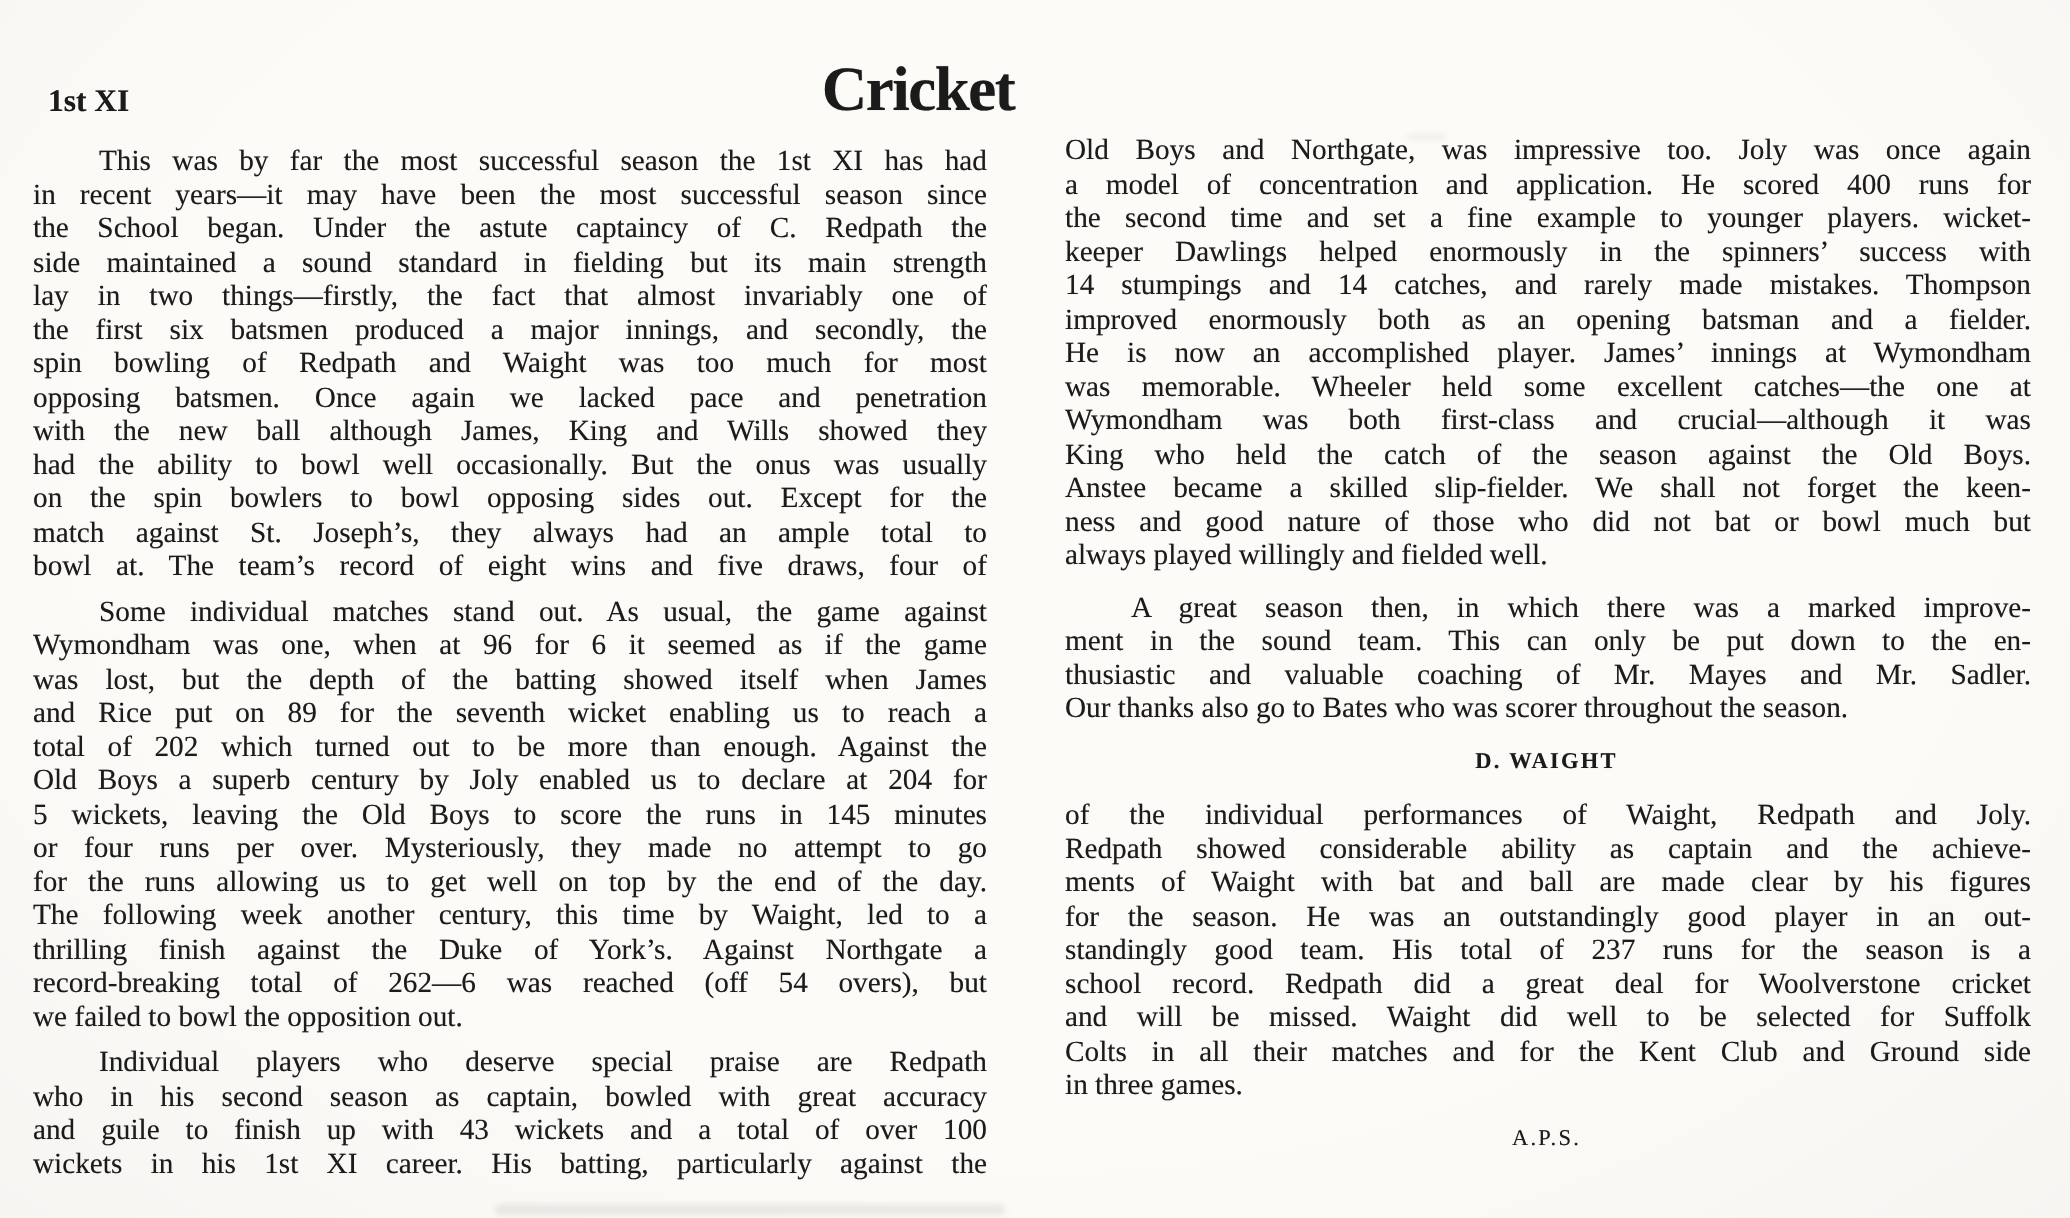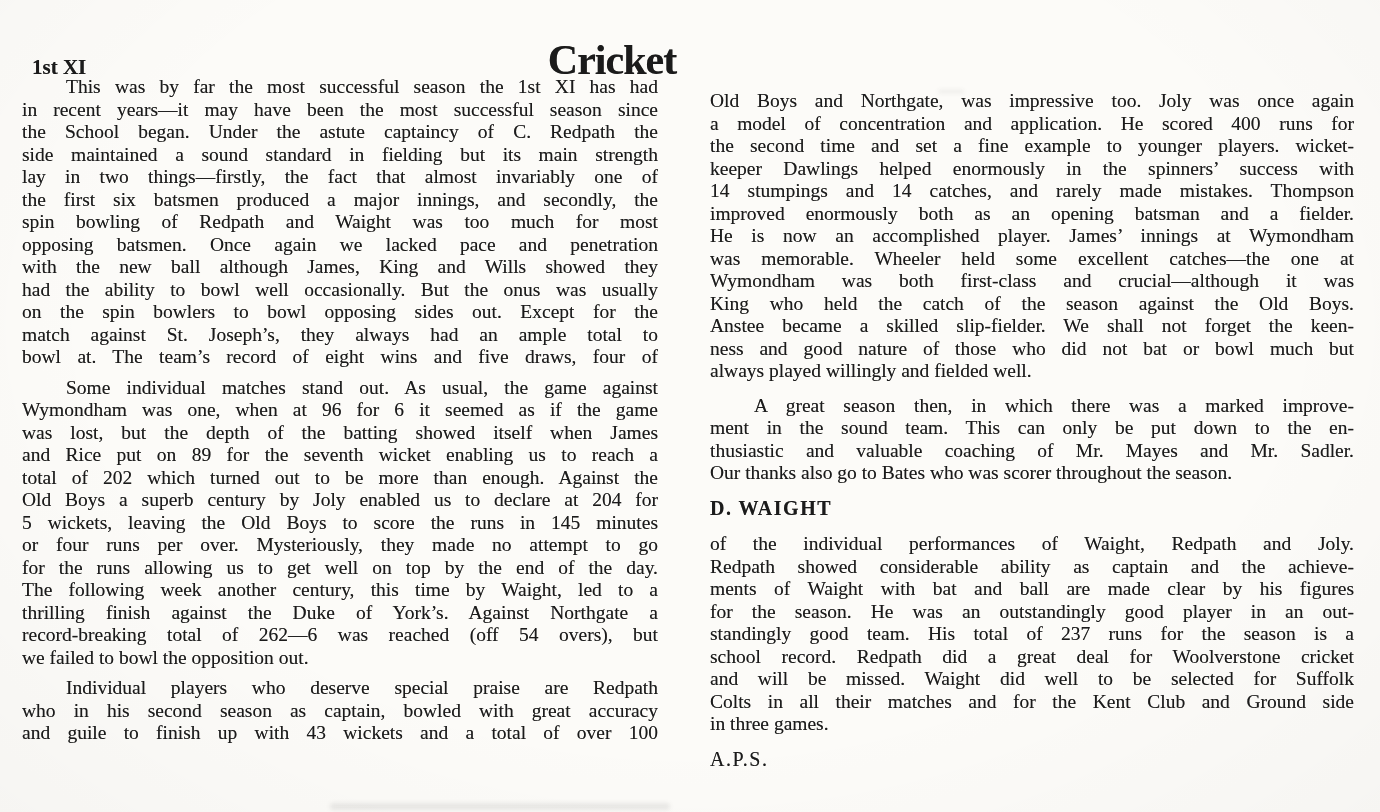--- a/index.html
+++ b/index.html
@@ -34,40 +34,40 @@
   .section-heading{
     position:absolute;
     left:32px;top:55px;
     font-size:21px;
     font-weight:bold;
     text-shadow:0 0 0.4px rgba(0,0,0,0.5);
     text-align:right;
   }
   .col{
     position:absolute;
-    top:76px;
+    top:97px;
     font-size:19.5px;
     line-height:22.5px;
     text-shadow:0 0 0.45px rgba(0,0,0,0.45);
   }
   .col-left{left:22px;width:636px;}
   .col-right{left:710px;width:644px;top:90px;}
   .para{margin:0 0 8px 0;}
   .col-right .para{margin-bottom:12px;}
   .line{
     text-align:justify;
     text-align-last:justify;
     text-justify:inter-word;
     white-space:normal;
   }
   .line.lastline{text-align-last:left;}
   .line.indent{text-indent:44px;}
   .signature{
-    text-align:left;
-    font-size:20px;
+    text-align:center;
+    font-size:15px;
     letter-spacing:1.5px;
     margin:2px 2px 14px 0;
   }
   .signature.bold{font-weight:bold;}
   
   .artifact{
     position:absolute;
     background:rgba(60,60,60,0.18);
     filter:blur(2px);
     border-radius:3px;
@@ -111,20 +111,21 @@
         <div class="line">for the runs allowing us to get well on top by the end of the day.</div>
         <div class="line">The following week another century, this time by Waight, led to a</div>
         <div class="line">thrilling finish against the Duke of York’s. Against Northgate a</div>
         <div class="line">record-breaking total of 262—6 was reached (off 54 overs), but</div>
         <div class="line lastline">we failed to bowl the opposition out.</div>
       </div>
       <div class="para">
         <div class="line indent">Individual players who deserve special praise are Redpath</div>
         <div class="line">who in his second season as captain, bowled with great accuracy</div>
         <div class="line">and guile to finish up with 43 wickets and a total of over 100</div>
+        <div class="line">wickets in his 1st XI career. His batting, particularly against the</div>
       </div>
     </div>
   <div class="col col-right">
       <div class="para">
         <div class="line">Old Boys and Northgate, was impressive too. Joly was once again</div>
         <div class="line">a model of concentration and application. He scored 400 runs for</div>
         <div class="line">the second time and set a fine example to younger players. wicket-</div>
         <div class="line">keeper Dawlings helped enormously in the spinners’ success with</div>
         <div class="line">14 stumpings and 14 catches, and rarely made mistakes. Thompson</div>
         <div class="line">improved enormously both as an opening batsman and a fielder.</div>

